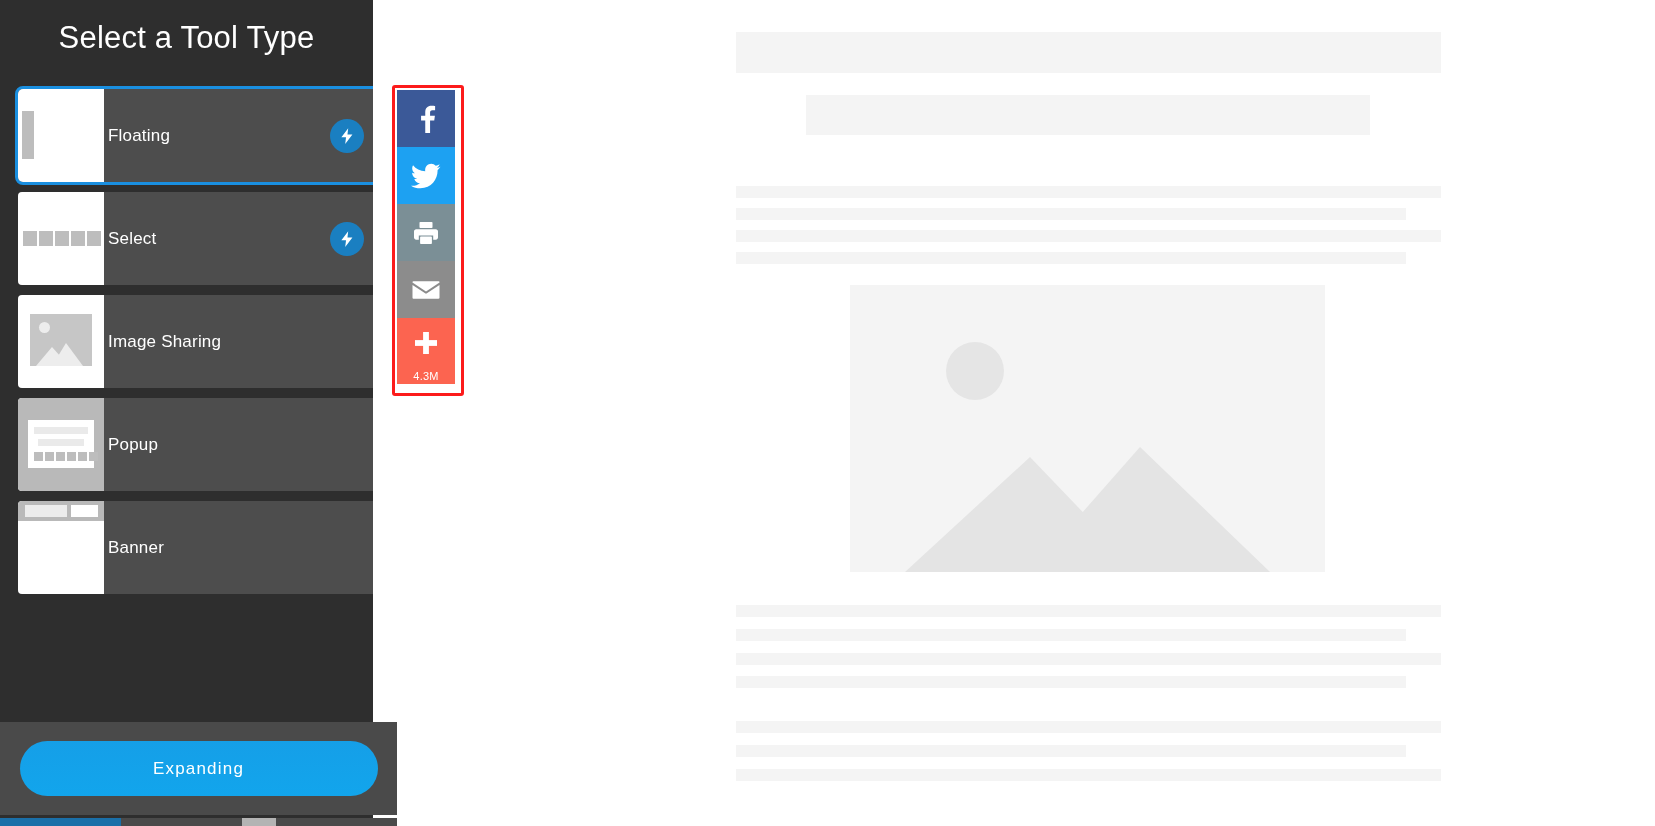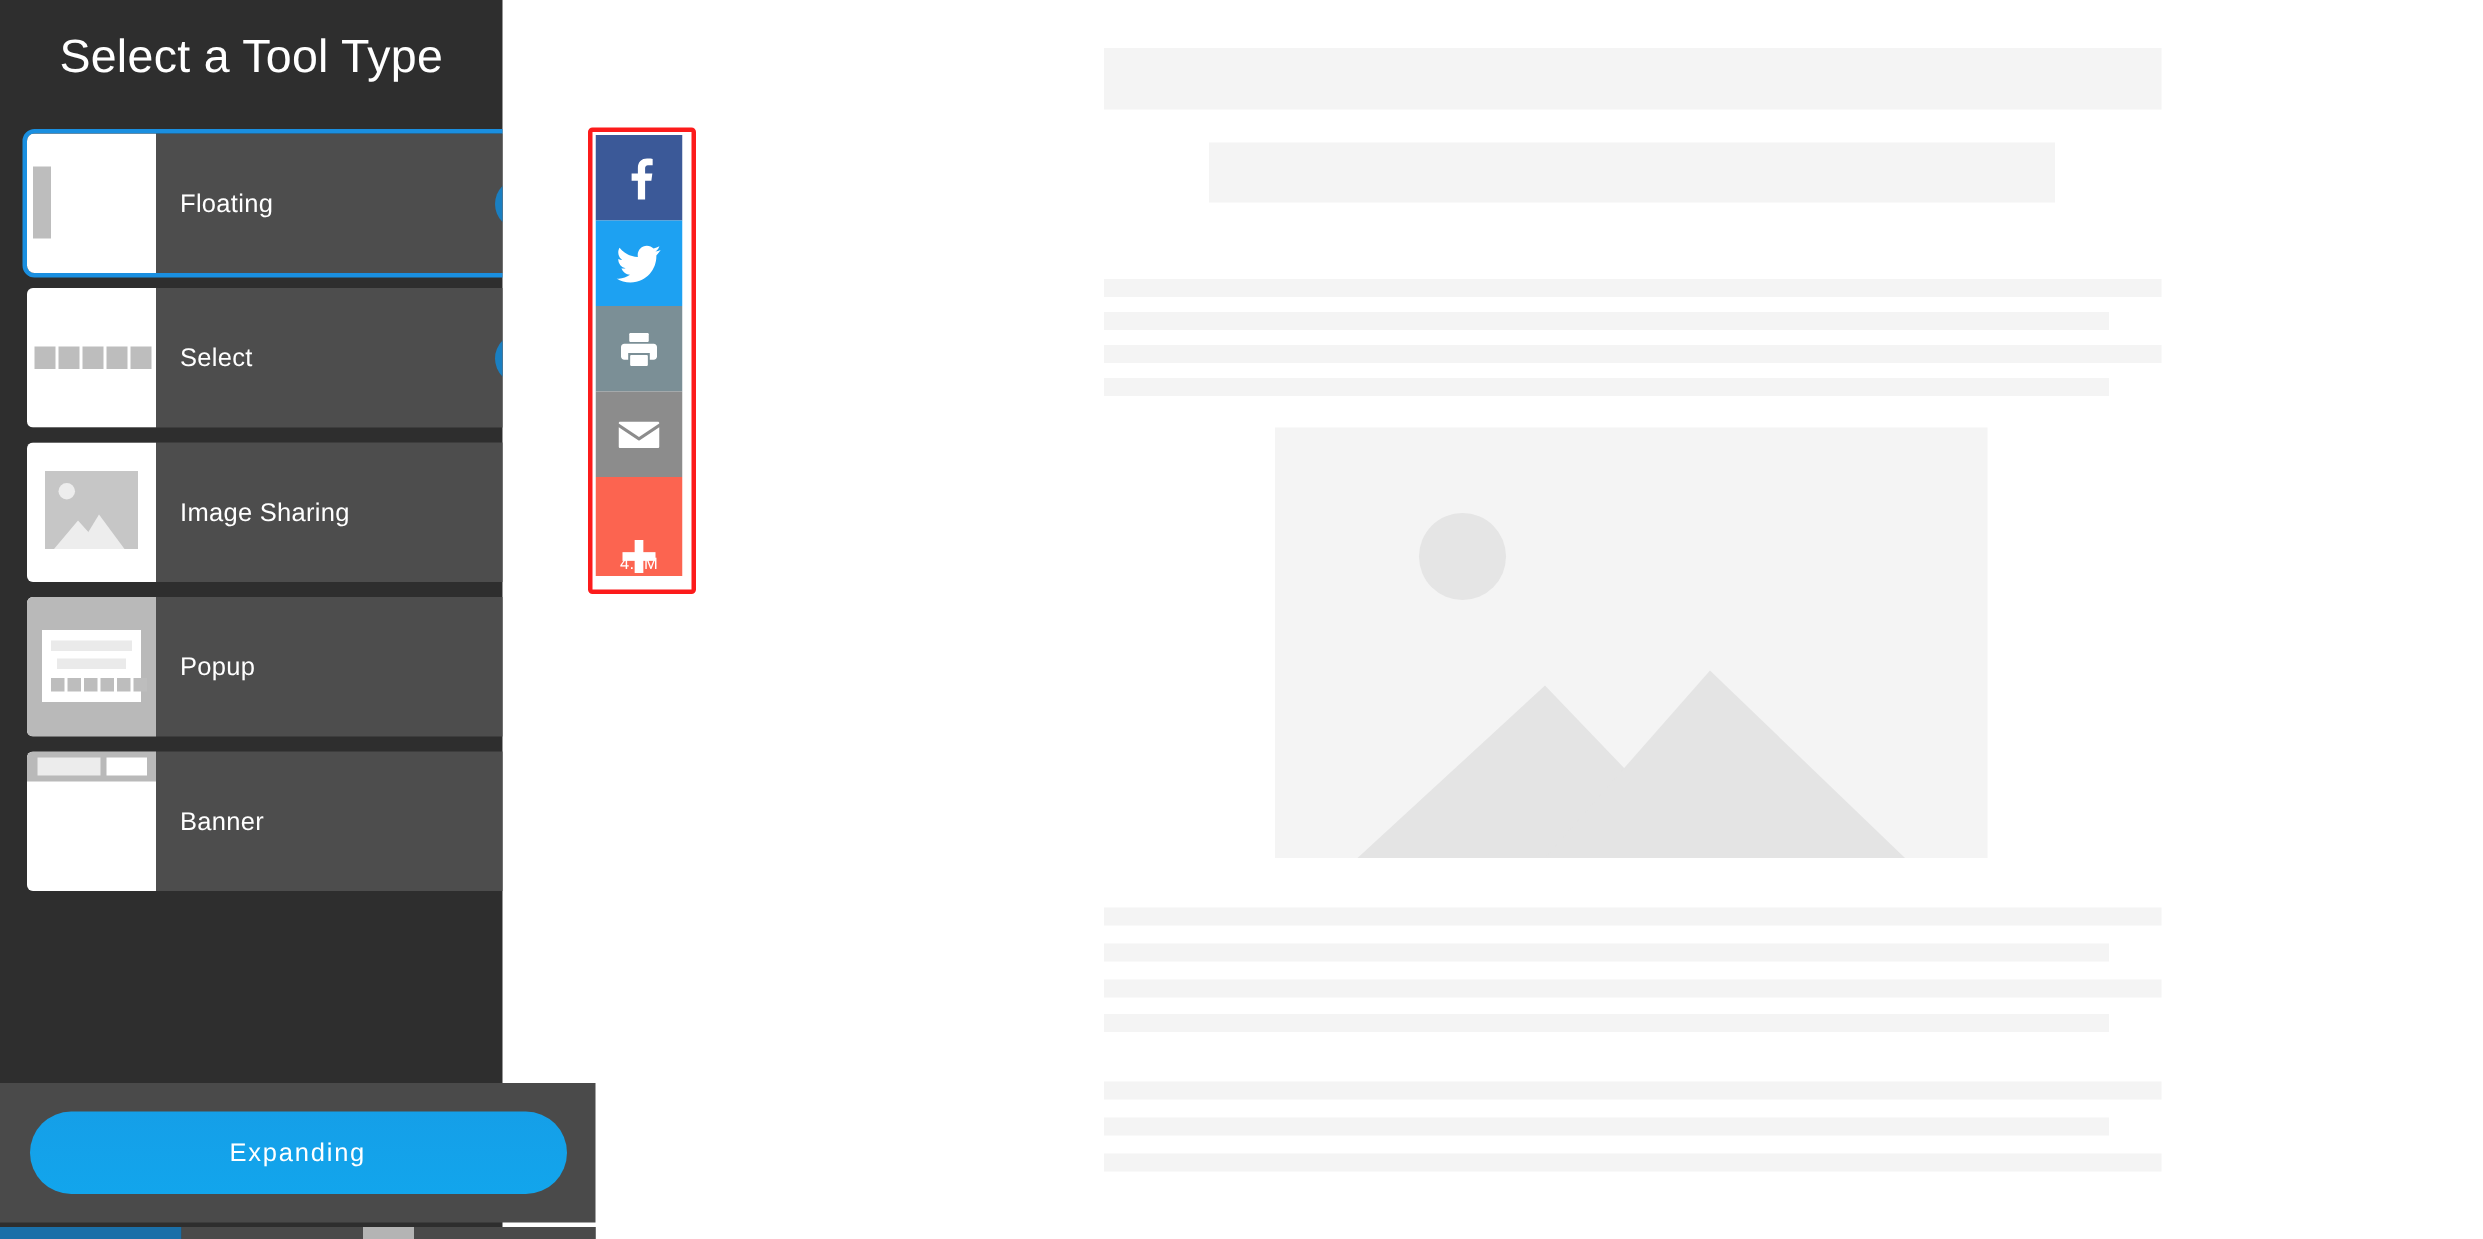--- a/index.html
+++ b/index.html
@@ -16,21 +16,21 @@
     position: relative;
     width: 1655px;
     height: 826px;
     background: #ffffff;
   }
 
   
   .sidebar {
     position: absolute;
     left: 0; top: 0;
-    width: 335px;
+    width: 373px;
     height: 826px;
     background: #2e2e2e;
     overflow: hidden;
   }
 
   .sidebar-title {
     color: #ffffff;
     font-size: 31px;
     font-weight: 300;
     text-align: center;
@@ -72,21 +72,21 @@
     overflow: hidden;
   }
 
   .tool-label {
     flex: 1 1 auto;
     display: flex;
     align-items: center;
     color: #ffffff;
     font-size: 17px;
     font-weight: 400;
-    padding-left: 16px;
+    padding-left: 4px;
     letter-spacing: 0.2px;
   }
 
   .bolt-badge {
     position: absolute;
     right: 14px;
     top: 50%;
     transform: translateY(-50%);
     width: 34px;
     height: 34px;
@@ -276,21 +276,21 @@
     position: absolute;
     left: 0; right: 0;
     bottom: 2px;
     text-align: center;
     color: #ffffff;
     font-size: 11px;
     letter-spacing: 0.2px;
   }
   .share-plus {
     height: 66px;
-    align-items: flex-end;
+    align-items: flex-start;
     padding-top: 12px;
   }
 
   
   .page-mock {
     position: absolute;
     left: 397px; top: 0;
     width: 1258px; height: 826px;
     background: #ffffff;
     overflow: hidden;

